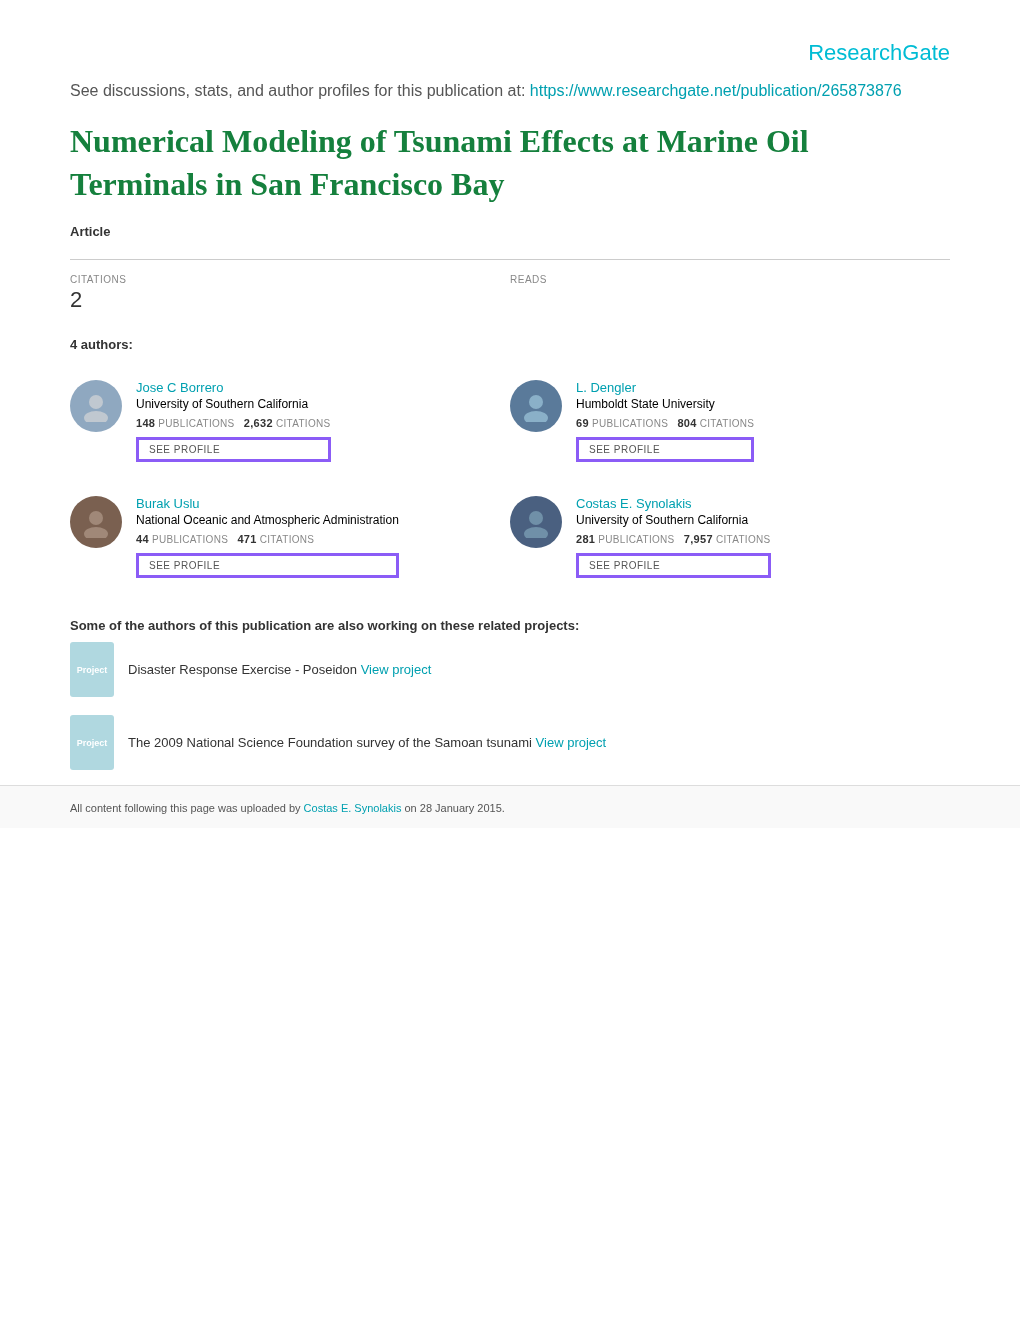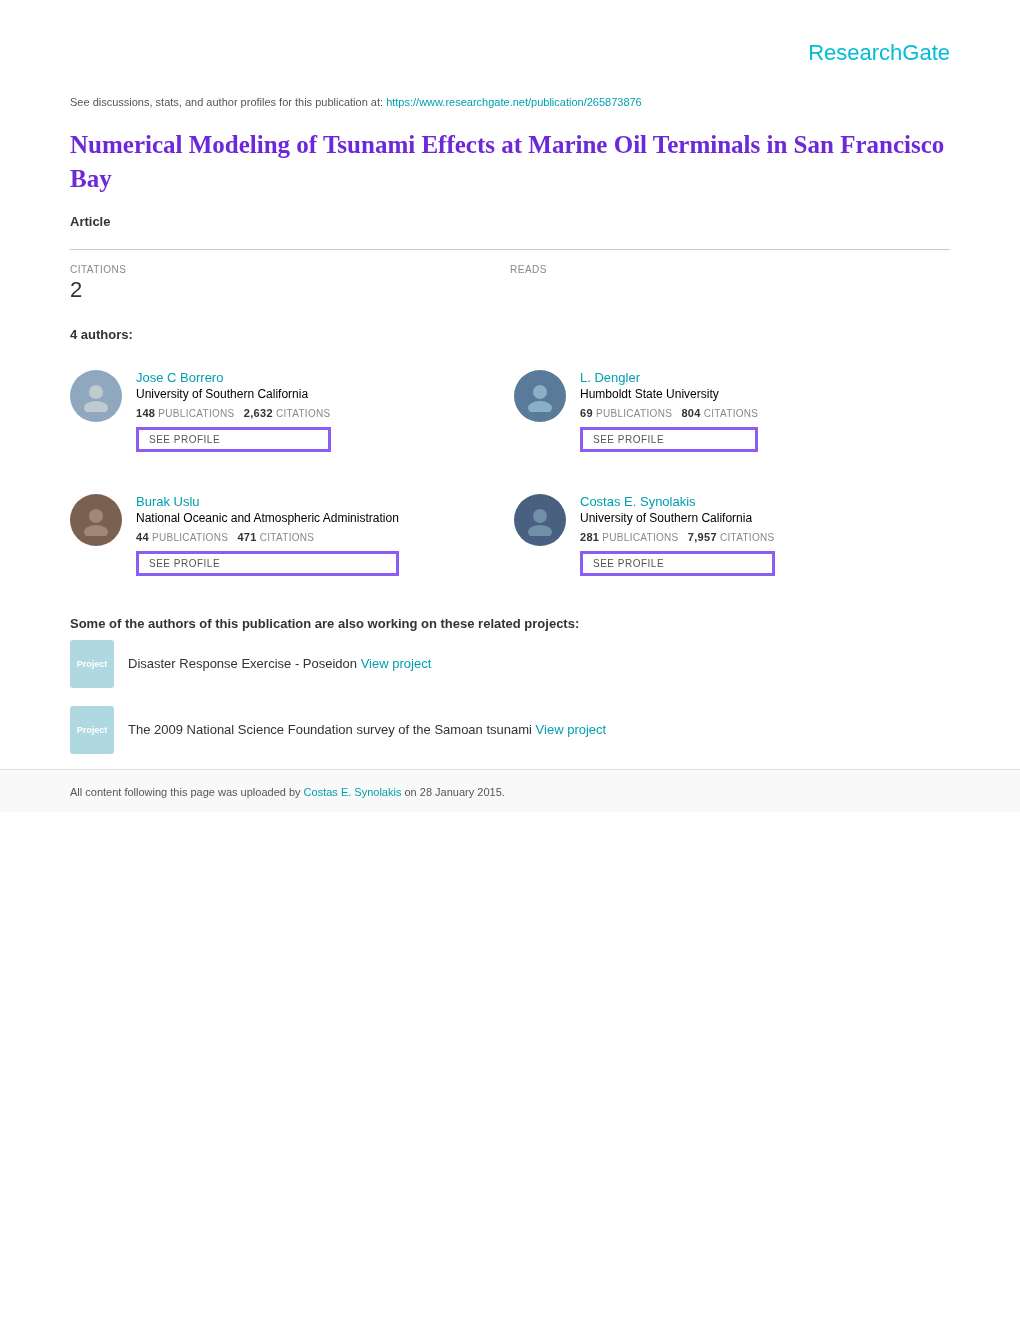--- a/index.html
+++ b/index.html
@@ -10,42 +10,42 @@
       font-size: 14px;
       width: 1020px;
       min-height: 1320px;
     }
     .page-wrapper {
       padding: 40px 70px 40px 70px;
       position: relative;
     }
     .header-rg {
       text-align: right;
-      margin-bottom: 30px;
+      margin-bottom: 16px;
     }
     .rg-logo {
       font-size: 22px;
       color: #00bcd4;
       font-family: Arial, sans-serif;
       font-weight: 500;
     }
     .see-discussions {
-      font-size: 11px;
+      font-size: 16px;
       color: #555;
       margin-bottom: 20px;
       font-family: Arial, sans-serif;
     }
     .see-discussions a {
       color: #00a0b0;
       text-decoration: none;
     }
     .pub-title {
-      font-size: 25px;
-      font-weight: bold;
-      color: #6d28d9;
+      font-size: 32px;
+      font-weight: bold;
+      color: #15803d;
       line-height: 1.35;
       margin-bottom: 18px;
       font-family: Georgia, serif;
     }
     .article-type {
       font-weight: bold;
       font-size: 13px;
       color: #333;
       margin-bottom: 20px;
       font-family: Arial, sans-serif;
@@ -80,21 +80,21 @@
     .authors-heading {
       font-size: 13px;
       font-weight: bold;
       color: #333;
       margin-bottom: 18px;
       font-family: Arial, sans-serif;
     }
     .authors-grid {
       display: grid;
       grid-template-columns: 1fr 1fr;
-      gap: 8px;
+      gap: 0;
     }
     .author-card {
       display: flex;
       flex-direction: row;
       align-items: flex-start;
       padding: 10px 0 24px 0;
       gap: 14px;
     }
     .author-avatar {
       width: 52px;
@@ -164,21 +164,21 @@
       font-family: Arial, sans-serif;
     }
     .project-item {
       display: flex;
       align-items: center;
       gap: 14px;
       margin-bottom: 18px;
     }
     .project-icon {
       width: 44px;
-      height: 48px;
+      height: 55px;
       background: #b0d8e0;
       border-radius: 3px;
       display: flex;
       align-items: center;
       justify-content: center;
       font-size: 9px;
       color: #fff;
       font-family: Arial, sans-serif;
       font-weight: bold;
       flex-shrink: 0;

